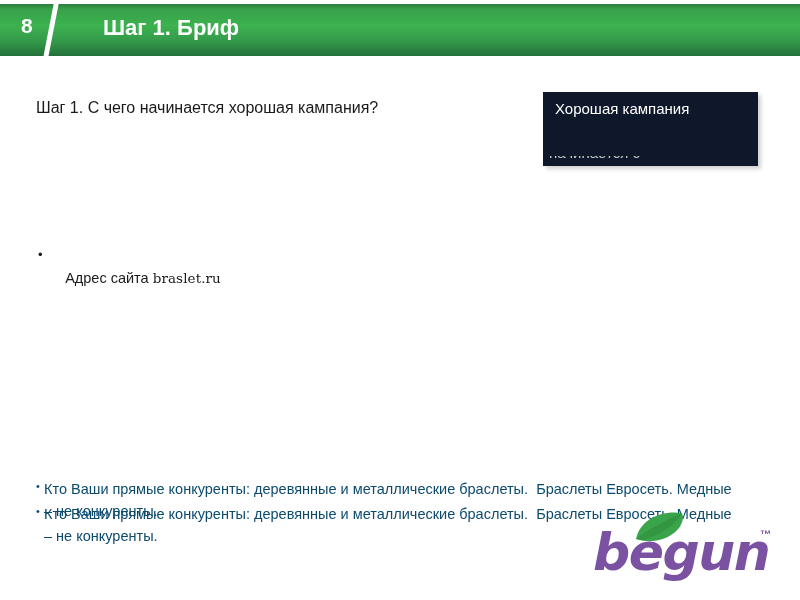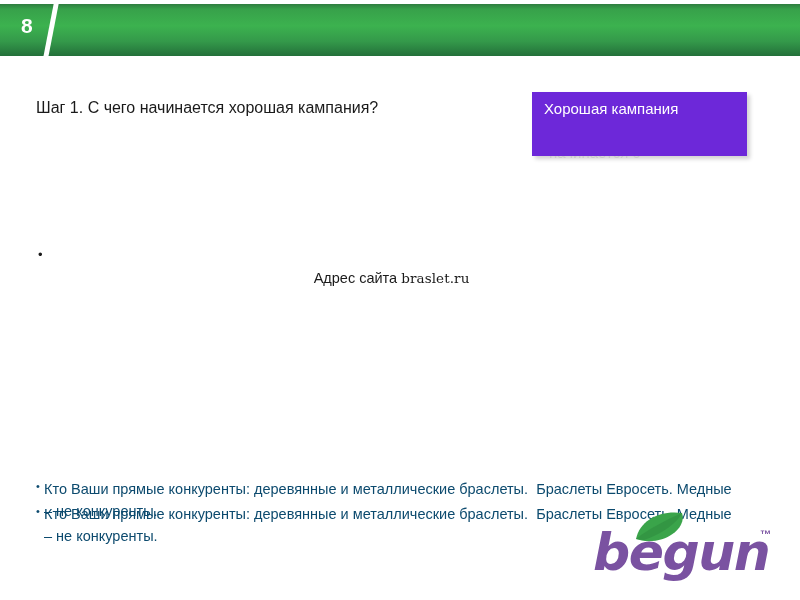--- a/index.html
+++ b/index.html
@@ -68,25 +68,25 @@
     top: 96px;
     width: 420px;
     font-size: 16px;
     line-height: 1.55;
     color: #1a1a1a;
   }
 
   
   .callout-box {
     position: absolute;
-    left: 532px;
+    left: 543px;
     top: 92px;
     width: 215px;
-    height: 64px;
-    background: #6d28d9;
+    height: 74px;
+    background: #0f172a;
     box-shadow: 3px 3px 4px rgba(0,0,0,0.18);
   }
   .callout-text {
     position: absolute;
     left: 12px;
     top: 6px;
     width: 195px;
     font-size: 15px;
     line-height: 1.45;
     color: #ffffff;
@@ -117,21 +117,20 @@
     width: 680px;
     font-size: 14.5px;
     line-height: 1.52;
     color: #1a1a1a;
   }
   .bullet-item {
     position: relative;
     padding-left: 11px;
     margin-bottom: 1px;
     white-space: pre-wrap;
-    text-align: center;
   }
   .bullet-item::before {
     content: "\2022";
     position: absolute;
     left: 0;
     top: 0;
     font-size: 13px;
   }
   .site-url {
     font-family: "DejaVu Serif", "Liberation Serif", serif;
@@ -203,20 +202,21 @@
     font-weight: bold;
     color: #7a52a1;
   }
 </style>
 </head>
 <body>
 
 <div class="slide-header">
   <div class="page-number">8</div>
   <div class="header-slash"></div>
+  <div class="header-title">Шаг 1. Бриф</div>
 </div>
 
 <div class="question-heading">Шаг 1. С чего начинается хорошая кампания?</div>
 
 <div class="callout-box">
   <div class="callout-text">Хорошая кампания</div>
 </div>
 <div class="callout-clipped">
   <span>начинается с</span>
 </div>

